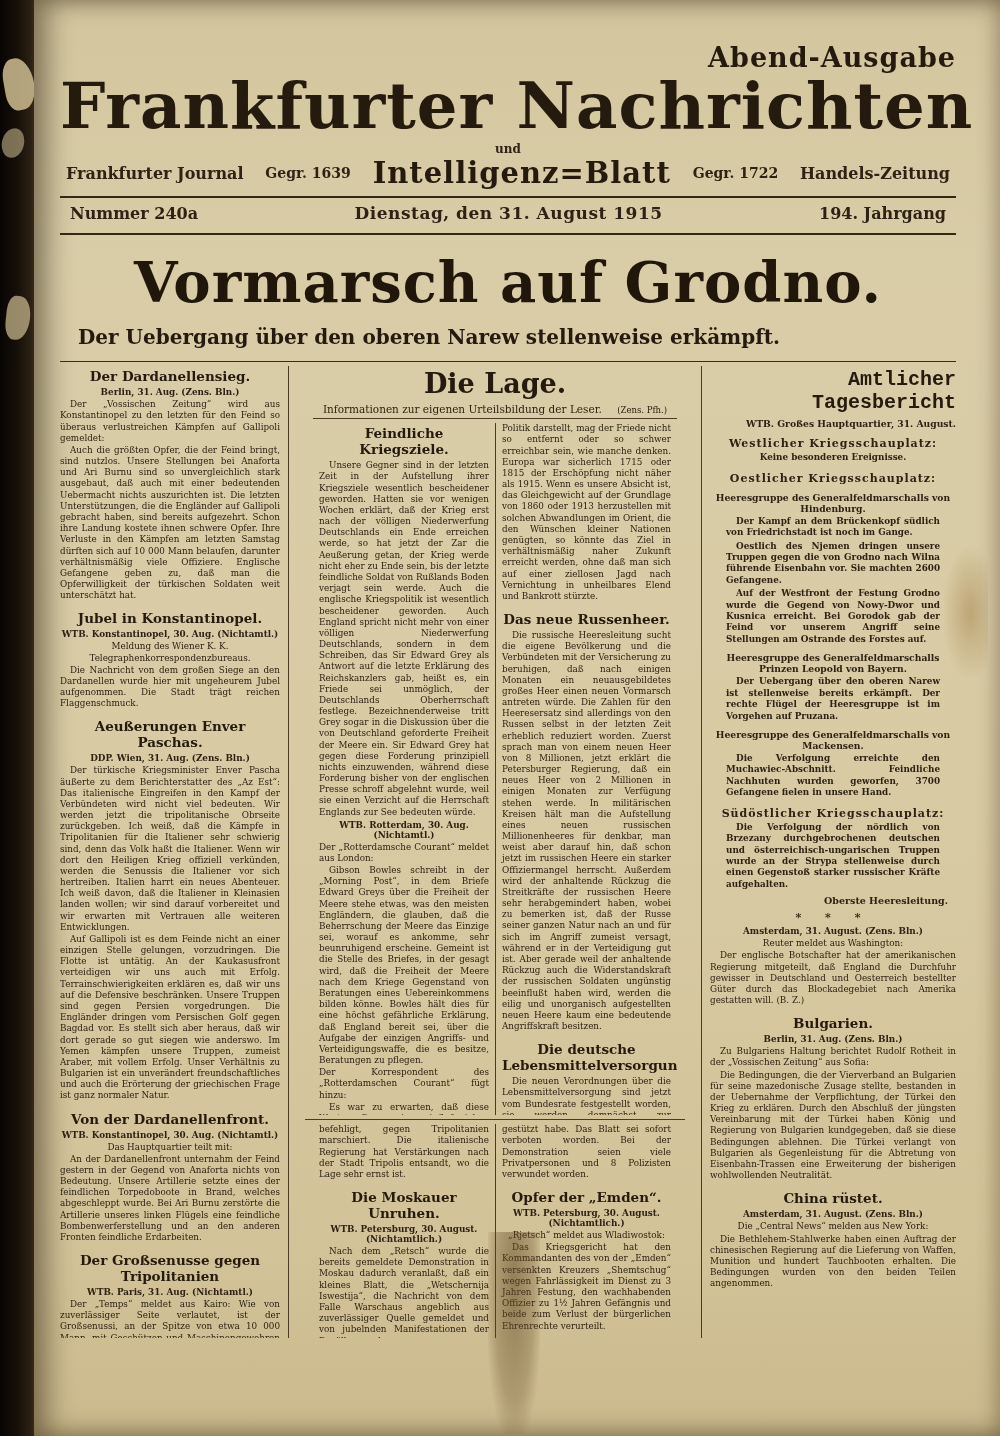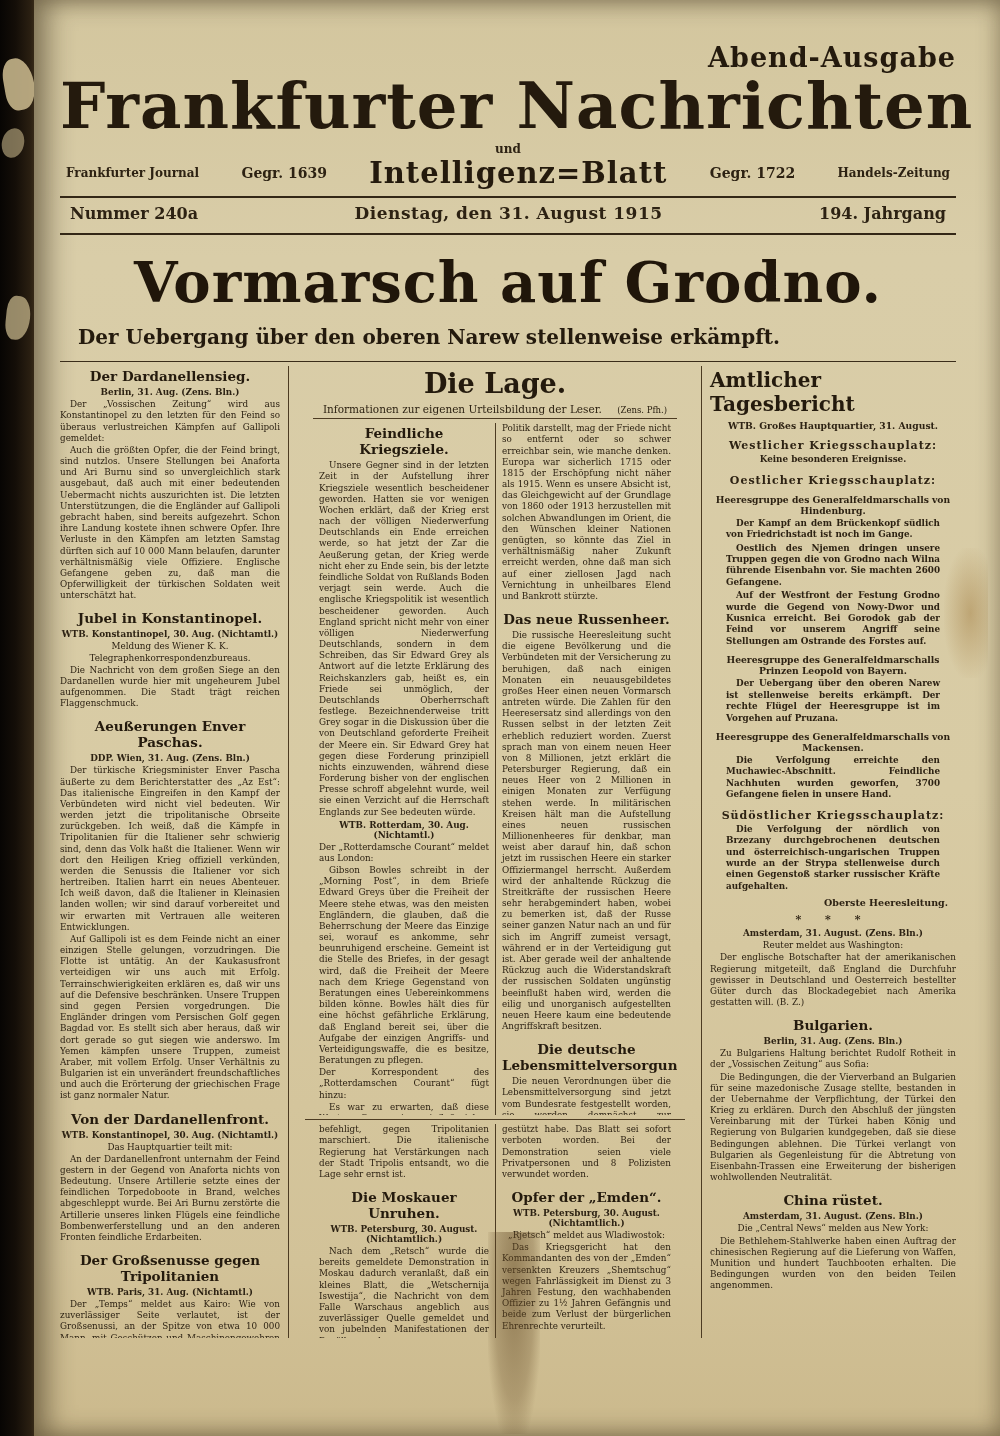--- a/index.html
+++ b/index.html
@@ -20,21 +20,21 @@
   .s1{left:488px;top:1232px;width:52px;height:202px;
       background:radial-gradient(ellipse at 50% 25%,rgba(96,70,34,.55),rgba(96,70,34,.28) 55%,rgba(96,70,34,0) 80%);}
   .s2{left:944px;top:548px;width:44px;height:130px;
       background:radial-gradient(ellipse at 60% 50%,rgba(150,108,44,.4),rgba(150,108,44,0) 75%);}
 
   .edition{padding-top:42px;text-align:right;font-size:27px;font-weight:bold;letter-spacing:1px;color:#241a0d;}
   .masthead{margin:0;font-size:64px;line-height:1.02;font-weight:bold;
             letter-spacing:1px;color:#241a0d;white-space:nowrap;}
   .und{text-align:center;font-size:12px;font-weight:bold;margin-top:4px;}
   .subrow{display:flex;align-items:center;justify-content:space-between;margin-top:0;padding:0 6px;}
-  .jname{font-size:12px;font-weight:bold;}
+  .jname{font-size:16px;font-weight:bold;}
   .jgegr{font-size:14px;font-weight:bold;}
   .subtitle{font-size:29px;font-weight:bold;letter-spacing:1px;color:#241a0d;}
   .rule{height:2px;background:#332716;margin-top:6px;}
   .rule.thin{height:1px;background:#3a2d1a;}
   .dateline{display:flex;justify-content:space-between;align-items:baseline;padding:5px 10px 4px;font-weight:bold;}
   .dl-num,.dl-vol{font-size:16px;}
   .dl-date{font-size:17px;letter-spacing:.5px;}
 
   .lead-title{margin:14px 0 0;text-align:center;font-size:56px;font-weight:bold;letter-spacing:1px;color:#20160a;}
   .lead-sub{display:flex;justify-content:space-between;padding:10px 18px 6px;font-size:20px;font-weight:bold;color:#241a0d;}
@@ -54,22 +54,22 @@
   .mid-rule{height:1px;background:#4c3b22;margin:4px -8px 0;}
   .mid-bottom{display:flex;height:216px;overflow:hidden;padding-top:4px;}
 
   .atitle{text-align:center;font-size:13.5px;font-weight:bold;margin:9px 0 3px;color:#241a0d;}
   .atitle.first{margin-top:2px;}
   .byline{text-align:center;font-size:8.8px;font-weight:bold;margin:2px 0;}
   .p{font-size:8.8px;line-height:1.27;text-align:justify;text-indent:10px;margin:0 0 1px;}
   .p.no-indent{text-indent:0;}
   .p.center{text-align:center;text-indent:0;}
 
-  .report-title{text-align:left;font-size:20px;font-weight:bold;margin:2px 0 4px;color:#241a0d;}
-  .report-byline{text-align:center;font-size:9.2px;font-weight:bold;margin-bottom:2px;}
+  .report-title{text-align:right;font-size:20px;font-weight:bold;margin:2px 0 4px;color:#241a0d;font-family:Liberation Mono, monospace;}
+  .report-byline{text-align:right;font-size:9.2px;font-weight:bold;margin-bottom:2px;}
   .kshead{text-align:center;font-size:11px;font-weight:bold;letter-spacing:1px;margin:8px 0 2px;}
   .gh{text-align:center;font-size:9.2px;font-weight:bold;margin:7px 4px 2px;}
   .rp{font-size:8.8px;line-height:1.3;text-align:justify;text-indent:10px;font-weight:bold;margin:0 16px 2px;}
   .rp.center{text-align:center;text-indent:0;}
   .sig{text-align:right;font-size:9.5px;font-weight:bold;margin-top:5px;padding-right:8px;}
   .stars{text-align:center;font-size:11px;font-weight:bold;letter-spacing:10px;margin:5px 0 2px;}
 </style>
 </head>
 <body>
 

